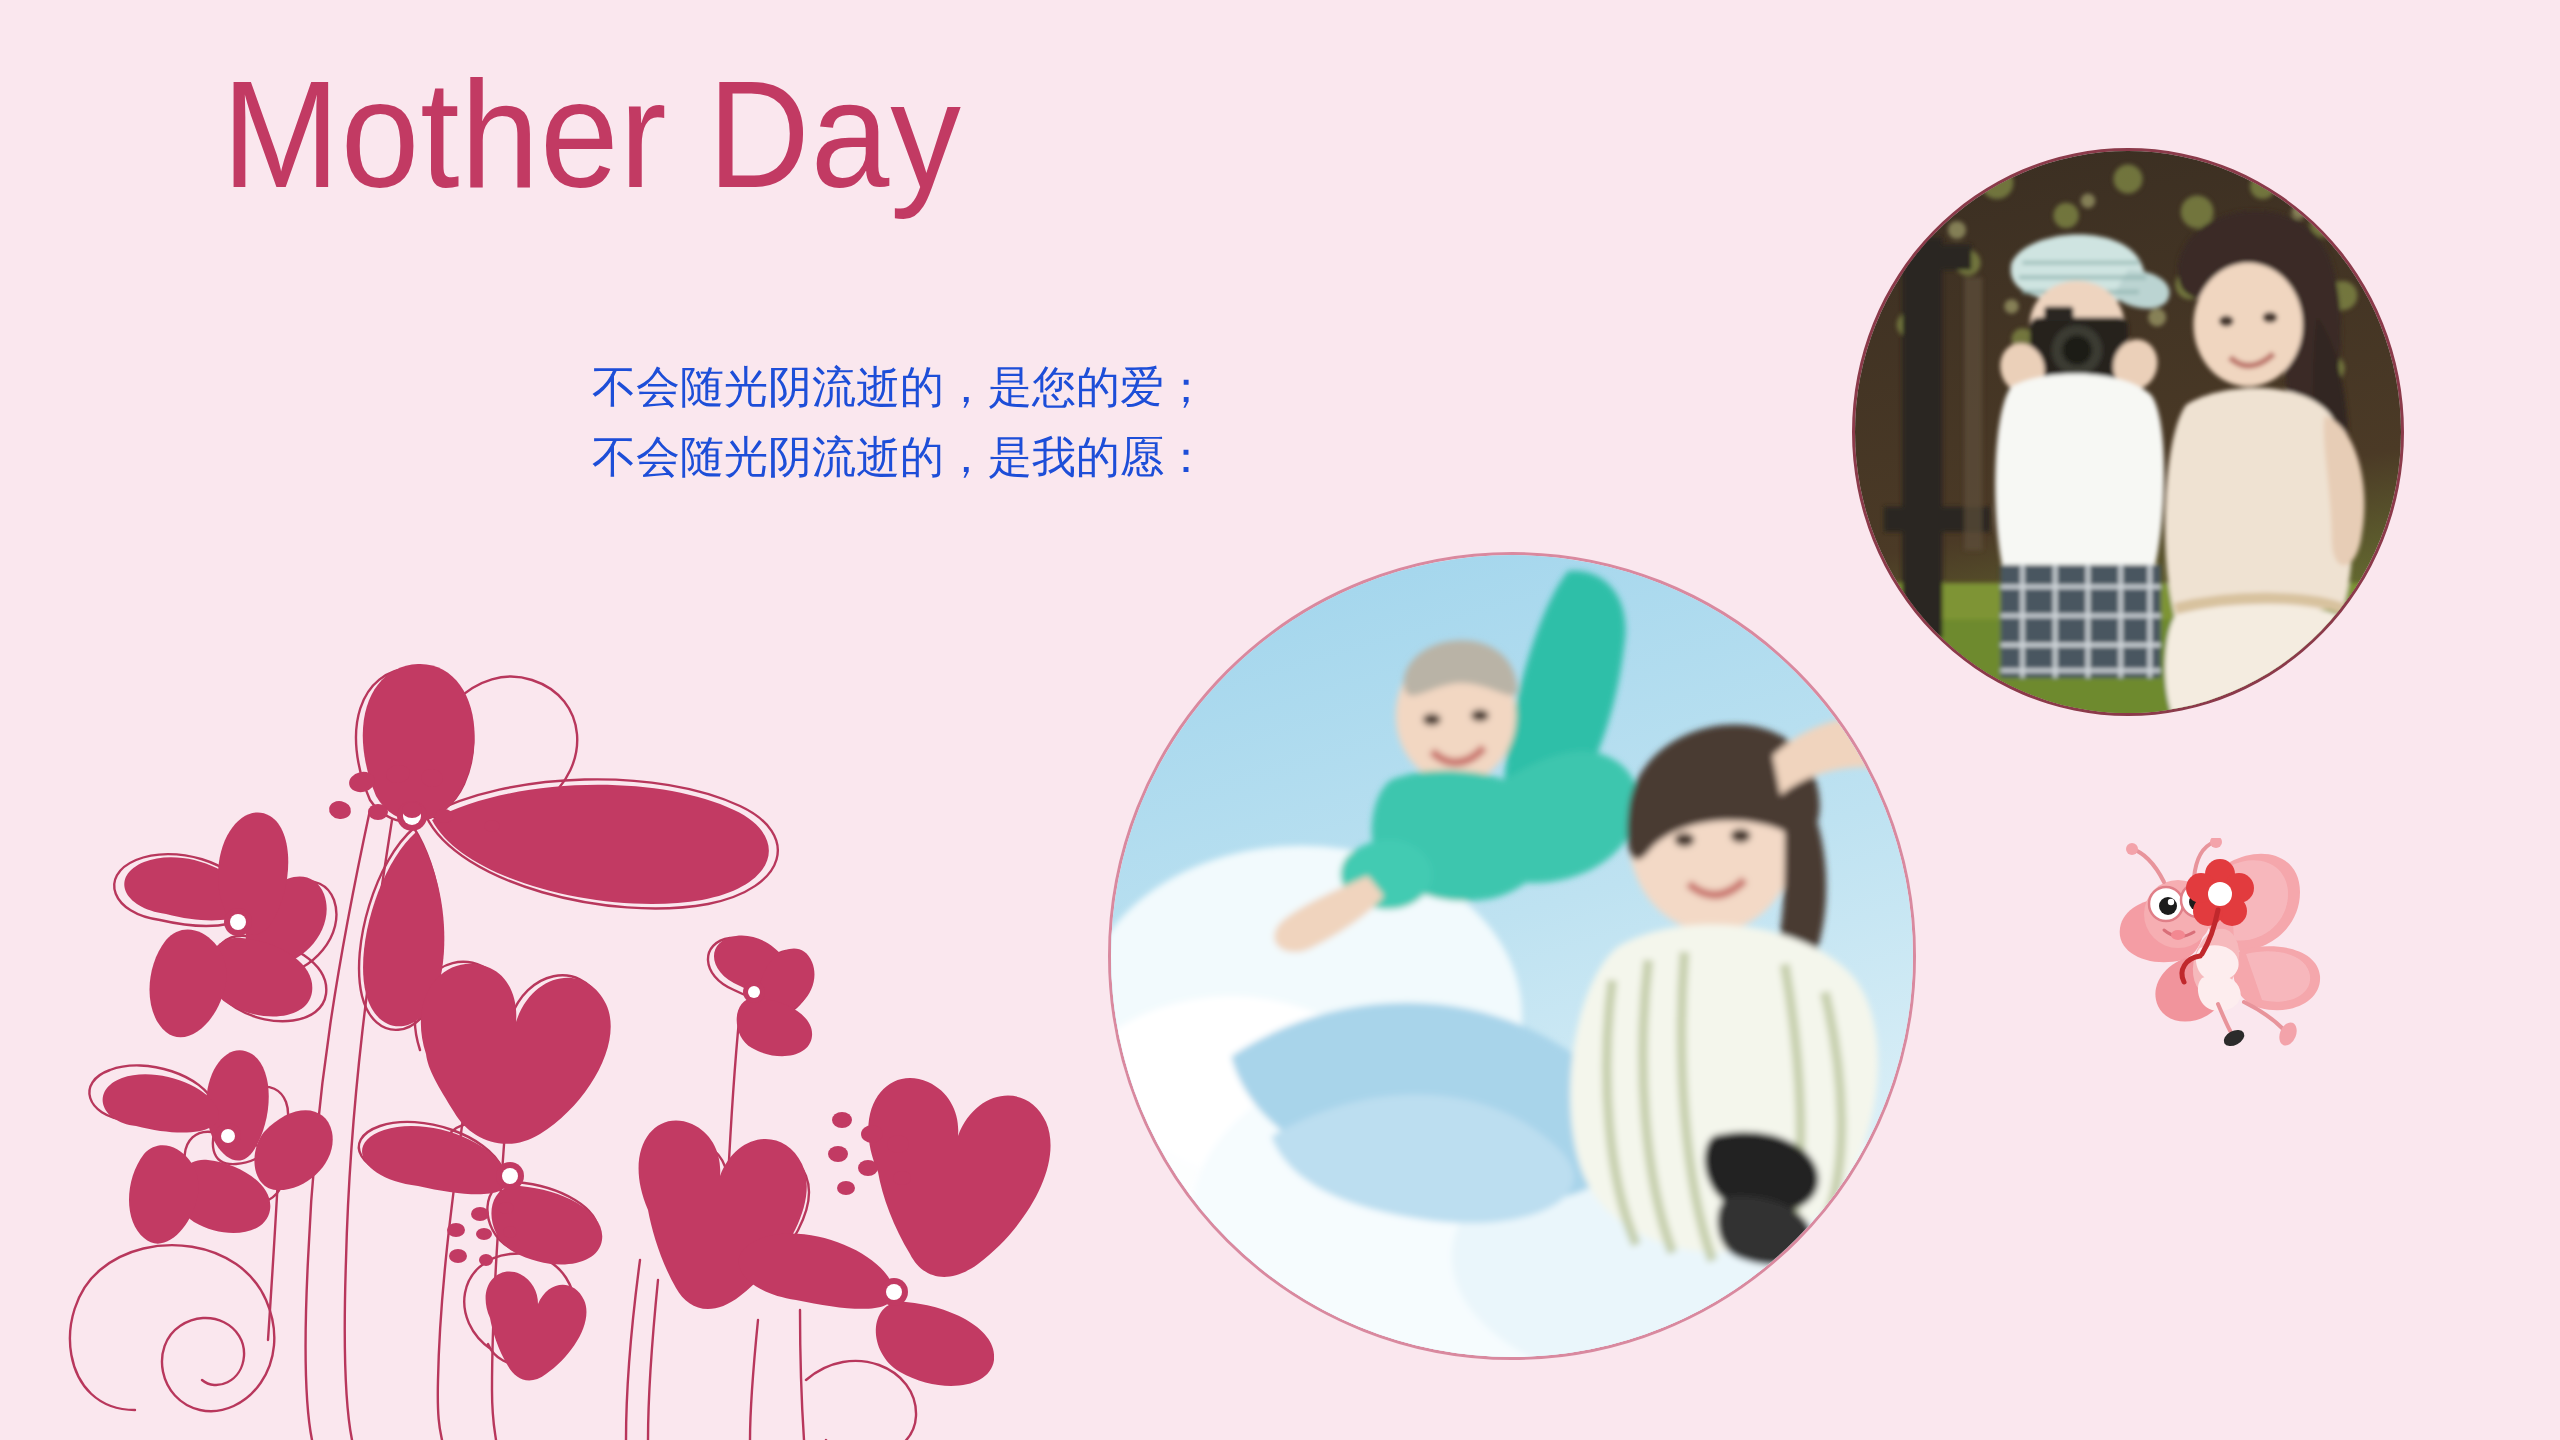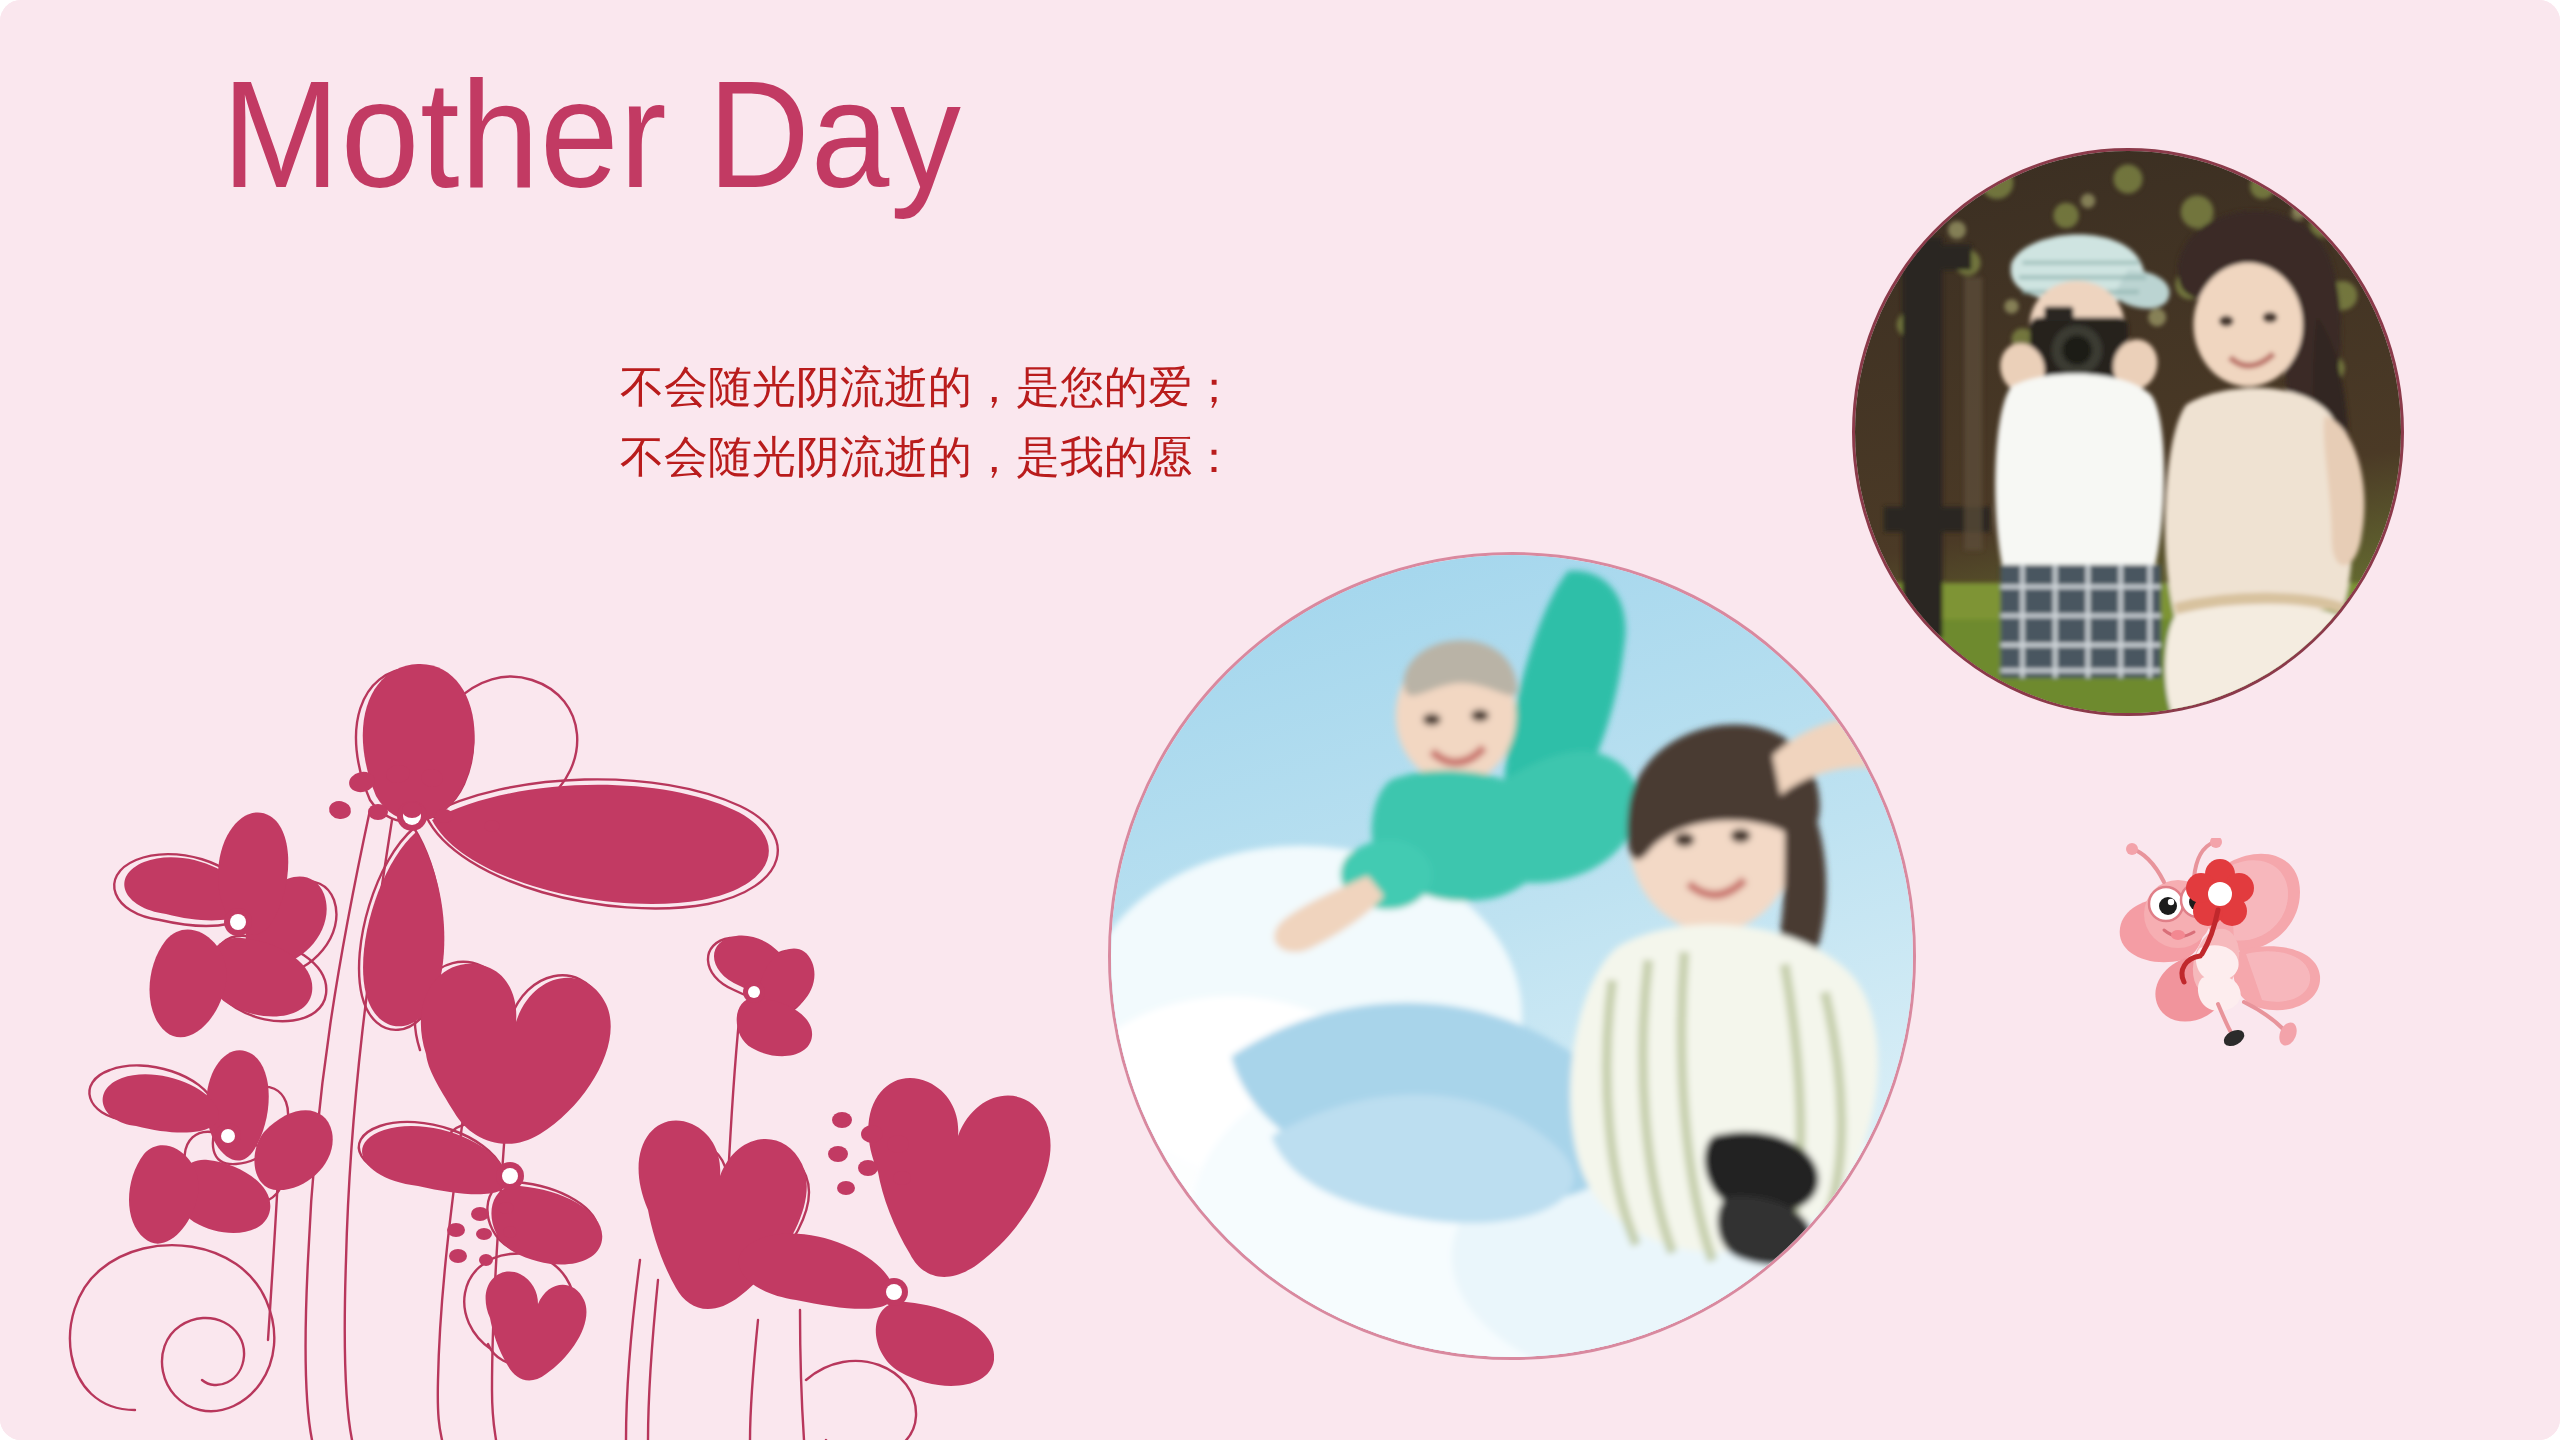--- a/index.html
+++ b/index.html
@@ -2,41 +2,41 @@
 <html><head>
 <meta charset="utf-8">
 <style>
   html,body{margin:0;padding:0;}
   body{
     width:2560px;height:1440px;overflow:hidden;
     background:#ffffff;
     font-family:"Liberation Sans", sans-serif;
     position:relative;
   }
-  #stage{position:absolute;left:0;top:0;width:2560px;height:1440px;overflow:hidden;background:#fff;border-radius:21px;}
+  #stage{position:absolute;left:0;top:0;width:2560px;height:1440px;overflow:hidden;background:#fff;}
 
   
   #bg-pattern{position:absolute;left:0;top:0;width:2560px;height:1440px;z-index:0;pointer-events:none;}
 
   
   #title{
     position:absolute;left:222px;top:58px;z-index:6;
     font-size:152px;line-height:1.0;
     font-weight:300;
     letter-spacing:1px;
     color:#C23A63;
     font-family:"Liberation Sans", sans-serif;
     transform:scaleX(0.93);transform-origin:left top;
     white-space:nowrap;
   }
 
   
   #poem{
-    position:absolute;left:620px;top:352px;z-index:6;
-    color:#b91c1c;
+    position:absolute;left:592px;top:352px;z-index:6;
+    color:#1d4ed8;
     font-size:44px;
     line-height:70px;
     font-family:"DejaVu Sans", sans-serif;
     white-space:nowrap;
   }
   #poem .pline{display:block;}
 
   
   #floral{position:absolute;left:40px;top:620px;width:1020px;height:820px;z-index:4;}
 

